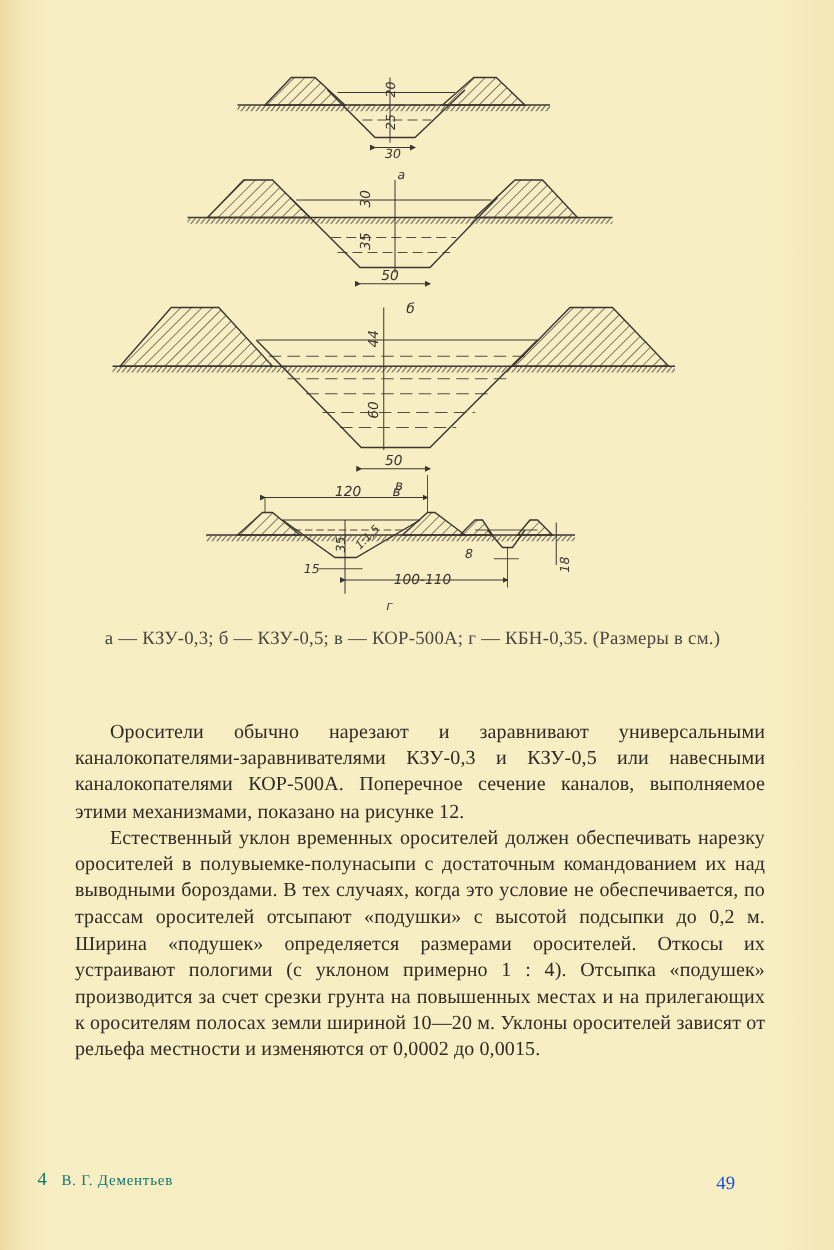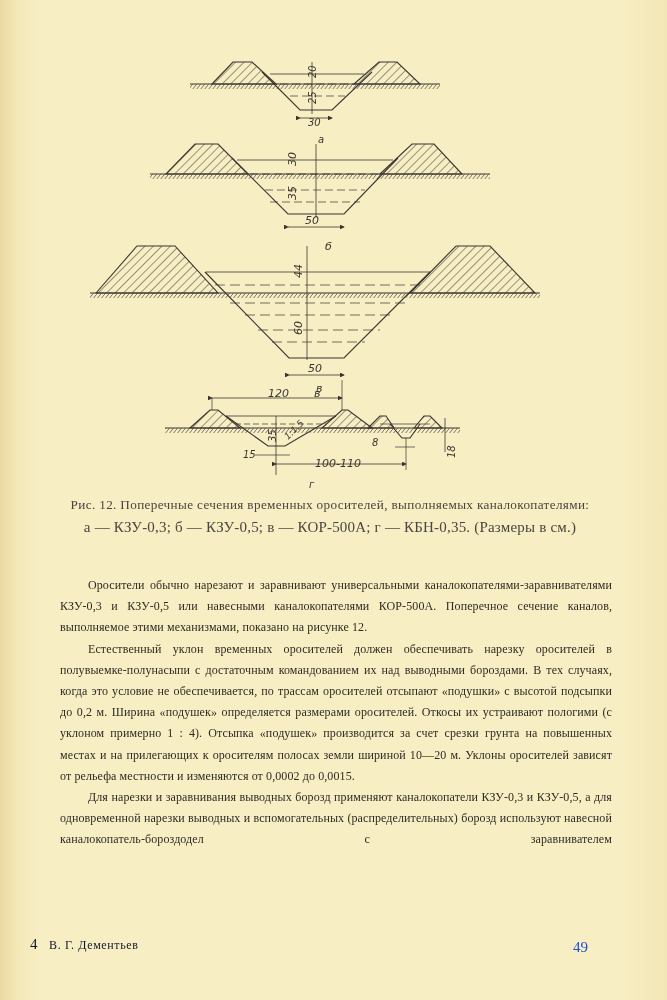--- a/index.html
+++ b/index.html
@@ -14,26 +14,26 @@
   .figure { position: absolute; left: 0; top: 0; width: 580px; height: 500px; }
   .figure svg { position: absolute; left: 0; top: 0; }
   .caption {
     position: absolute; left: 70px; width: 520px; top: 497px;
     text-align: center; color: #4a4540;
   }
   .cap-title { font-size: 13.2px; line-height: 16px; letter-spacing: 0.35px; }
   .cap-legend { font-size: 15px; line-height: 14px; margin-top: 7px; letter-spacing: 0.2px; }
   .text {
     position: absolute; left: 60px; width: 552px; top: 575px;
-    font-size: 12px; line-height: 21.2px; color: #2f2a24;
+    font-size: 16px; line-height: 21.2px; color: #2f2a24;
     text-align: justify; letter-spacing: 0.1px;
   }
   .text p { margin: 0; text-indent: 28px; text-align-last: left; }
   .footer-left {
-    position: absolute; left: 30px; top: 936px; font-size: 12px; color: #0f172a; letter-spacing: 0.6px;
+    position: absolute; left: 30px; top: 936px; font-size: 12px; color: #0f766e; letter-spacing: 0.6px;
   }
   .footer-left .sig { font-size: 15px; margin-right: 11px; }
   .page-num { position: absolute; left: 573px; top: 939px; font-size: 15px; color: #1d4ed8; }
   .dimtxt { font-family: "DejaVu Sans", sans-serif; font-style: italic; fill: #3a3530; }
 </style>
 </head>
 <body>
 
 <div class="figure">
   <svg width="667" height="500" viewBox="0 0 667 500">
@@ -132,26 +132,24 @@
     <text class="dimtxt" x="288" y="440" font-size="9" transform="rotate(-45 288 440)">1:1,5</text>
     <text class="dimtxt" x="243" y="458" font-size="10">15</text>
     <text class="dimtxt" x="372" y="446" font-size="10">8</text>
     <text class="dimtxt" x="315" y="467" font-size="11">100-110</text>
     <text class="dimtxt" x="455" y="458" font-size="10" transform="rotate(-90 455 458)">18</text>
     <text class="dimtxt" x="309" y="488" font-size="10">г</text>
   </svg>
 </div>
 
 <div class="caption">
-  <div class="cap-title">Рис. 12. Поперечные сечения временных оросителей, выполняемых каналокопателями:</div>
   <div class="cap-legend">а — КЗУ-0,3;  б — КЗУ-0,5;  в — КОР-500А;  г — КБН-0,35.  (Размеры в см.)</div>
 </div>
 
 <div class="text">
   <p>Оросители обычно нарезают и заравнивают универсальными каналокопателями-заравнивателями КЗУ-0,3 и КЗУ-0,5 или навесными каналокопателями КОР-500А. Поперечное сечение каналов, выполняемое этими механизмами, показано на рисунке 12.</p>
   <p>Естественный уклон временных оросителей должен обеспечивать нарезку оросителей в полувыемке-полунасыпи с достаточным командованием их над выводными бороздами. В тех случаях, когда это условие не обеспечивается, по трассам оросителей отсыпают «подушки» с высотой подсыпки до 0,2 м. Ширина «подушек» определяется размерами оросителей. Откосы их устраивают пологими (с уклоном примерно 1 : 4). Отсыпка «подушек» производится за счет срезки грунта на повышенных местах и на прилегающих к оросителям полосах земли шириной 10—20 м. Уклоны оросителей зависят от рельефа местности и изменяются от 0,0002 до 0,0015.</p>
-  <p style="text-align-last: justify;">Для нарезки и заравнивания выводных борозд применяют каналокопатели КЗУ-0,3 и КЗУ-0,5, а для одновременной нарезки выводных и вспомогательных (распределительных) борозд используют навесной каналокопатель-бороздодел с заравнивателем</p>
 </div>
 
 <div class="footer-left">
   <span class="sig">4</span><span>В. Г. Дементьев</span>
 </div>
 <div class="page-num">49</div>
 
 </body></html>

